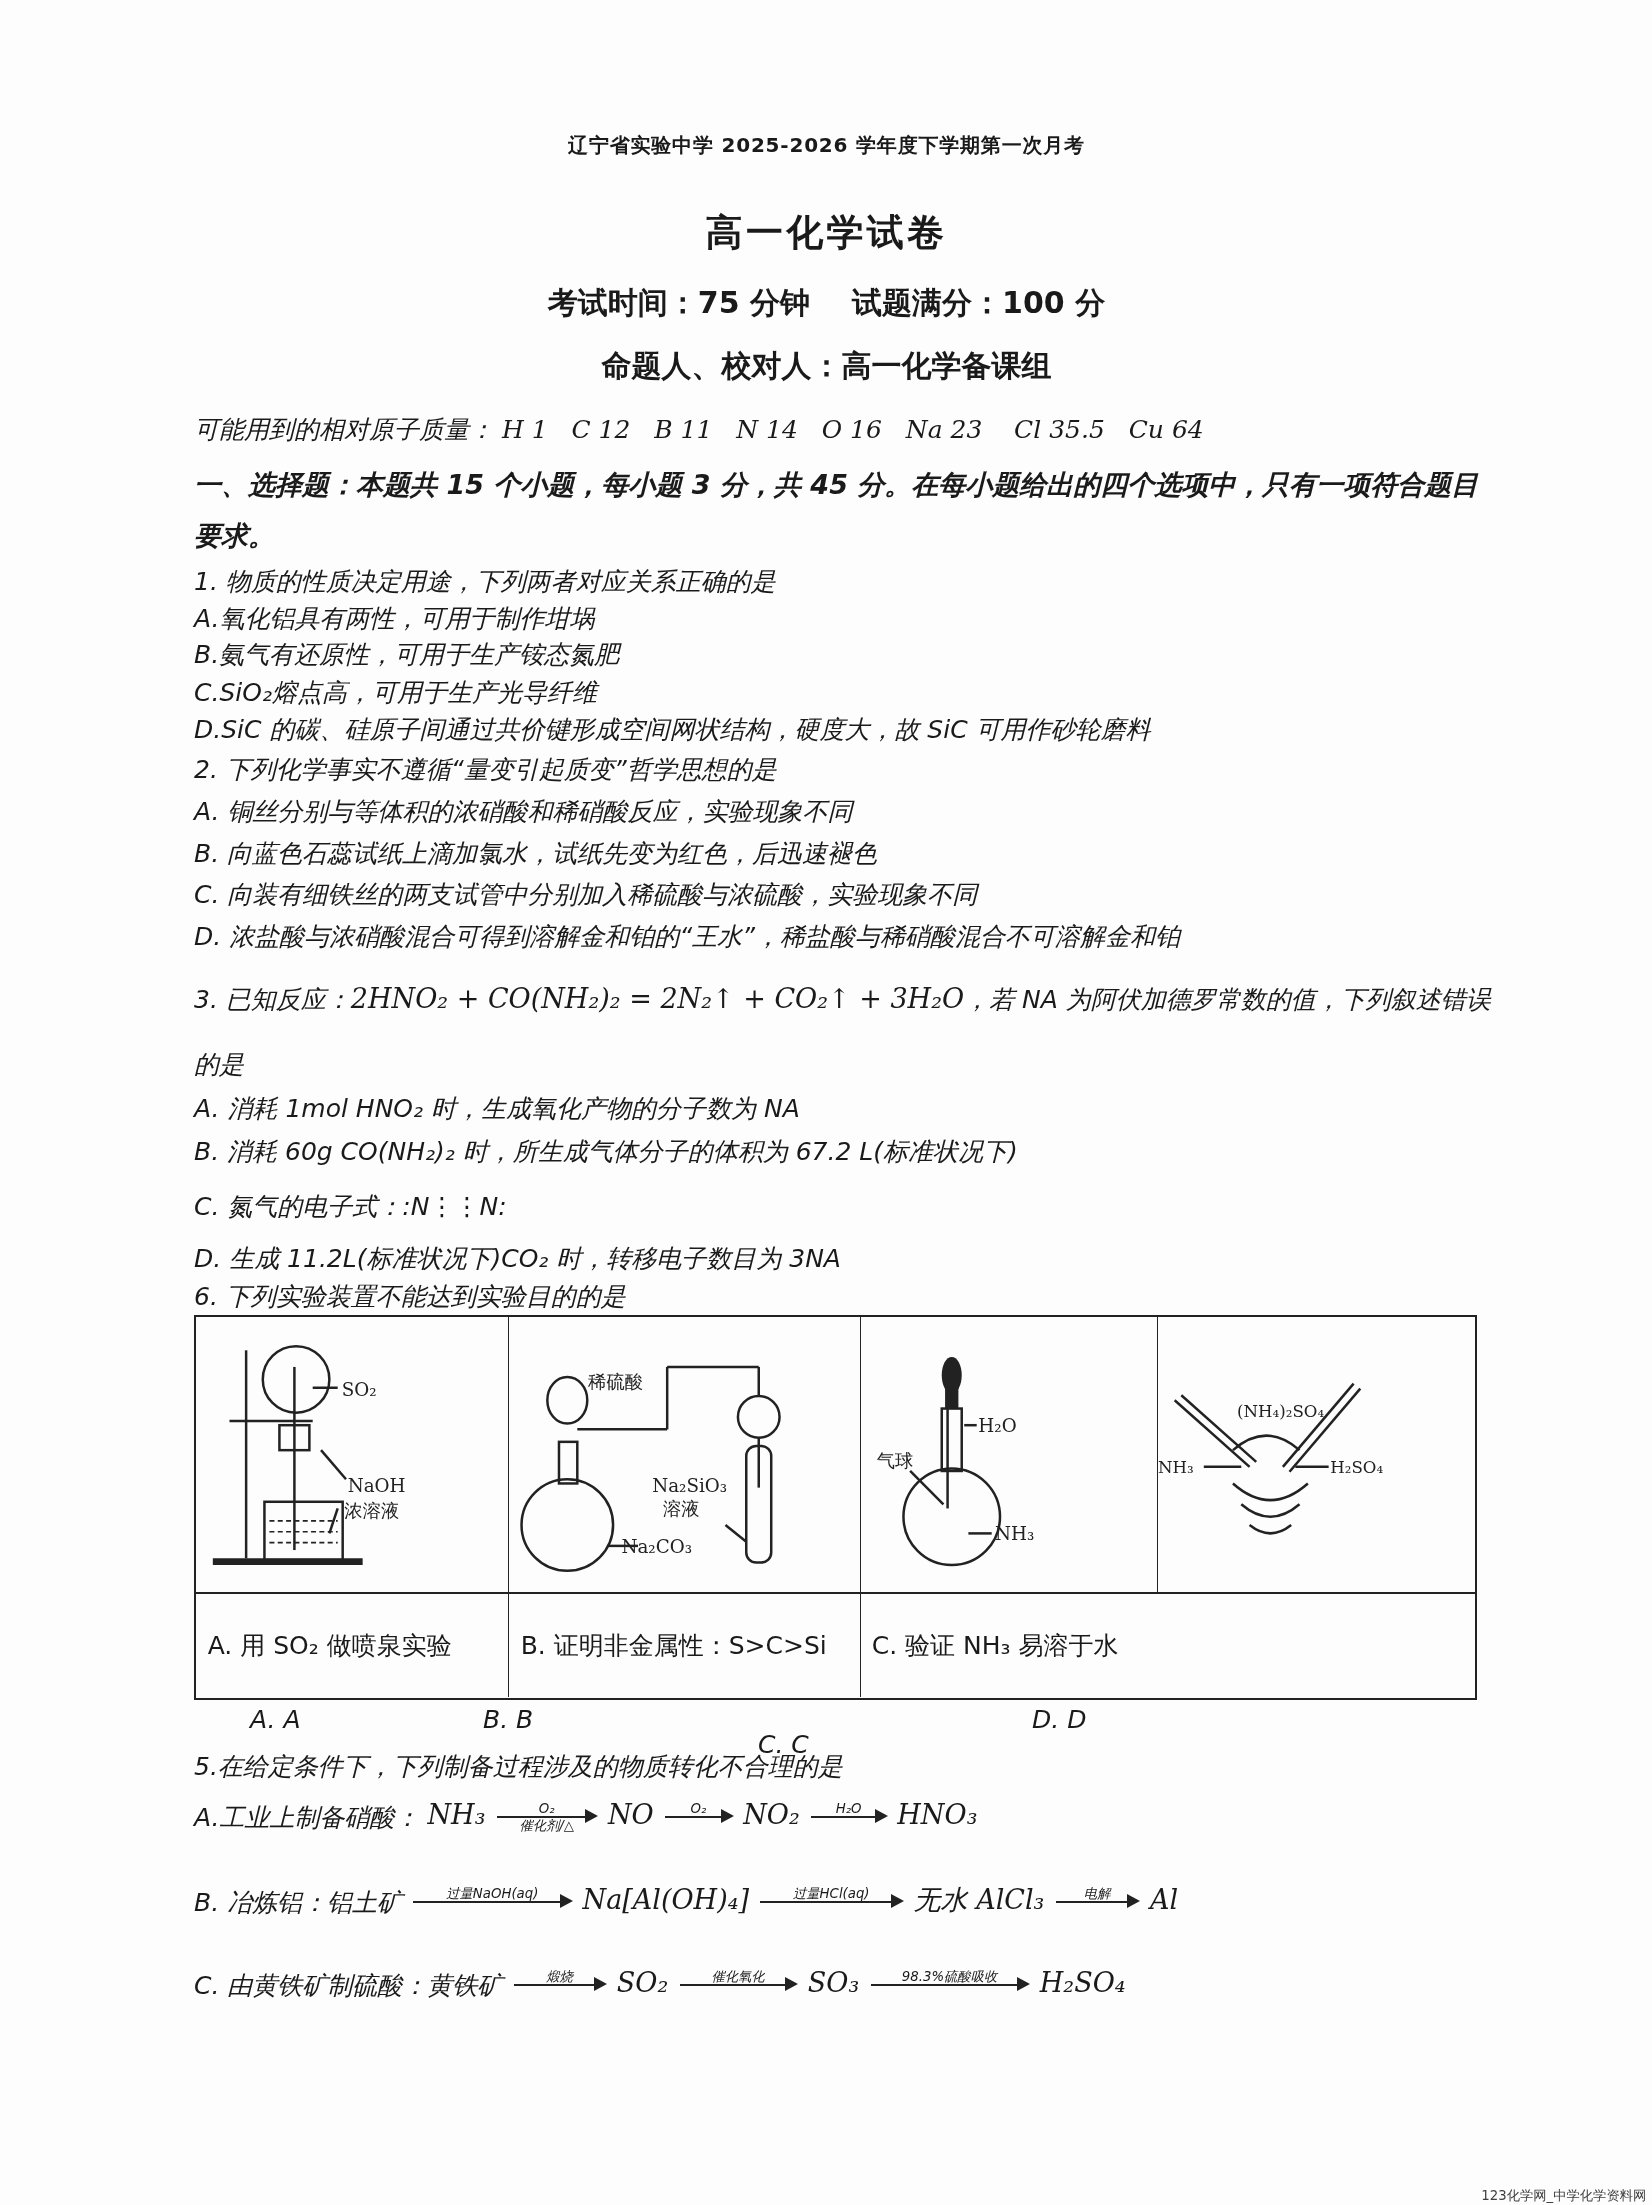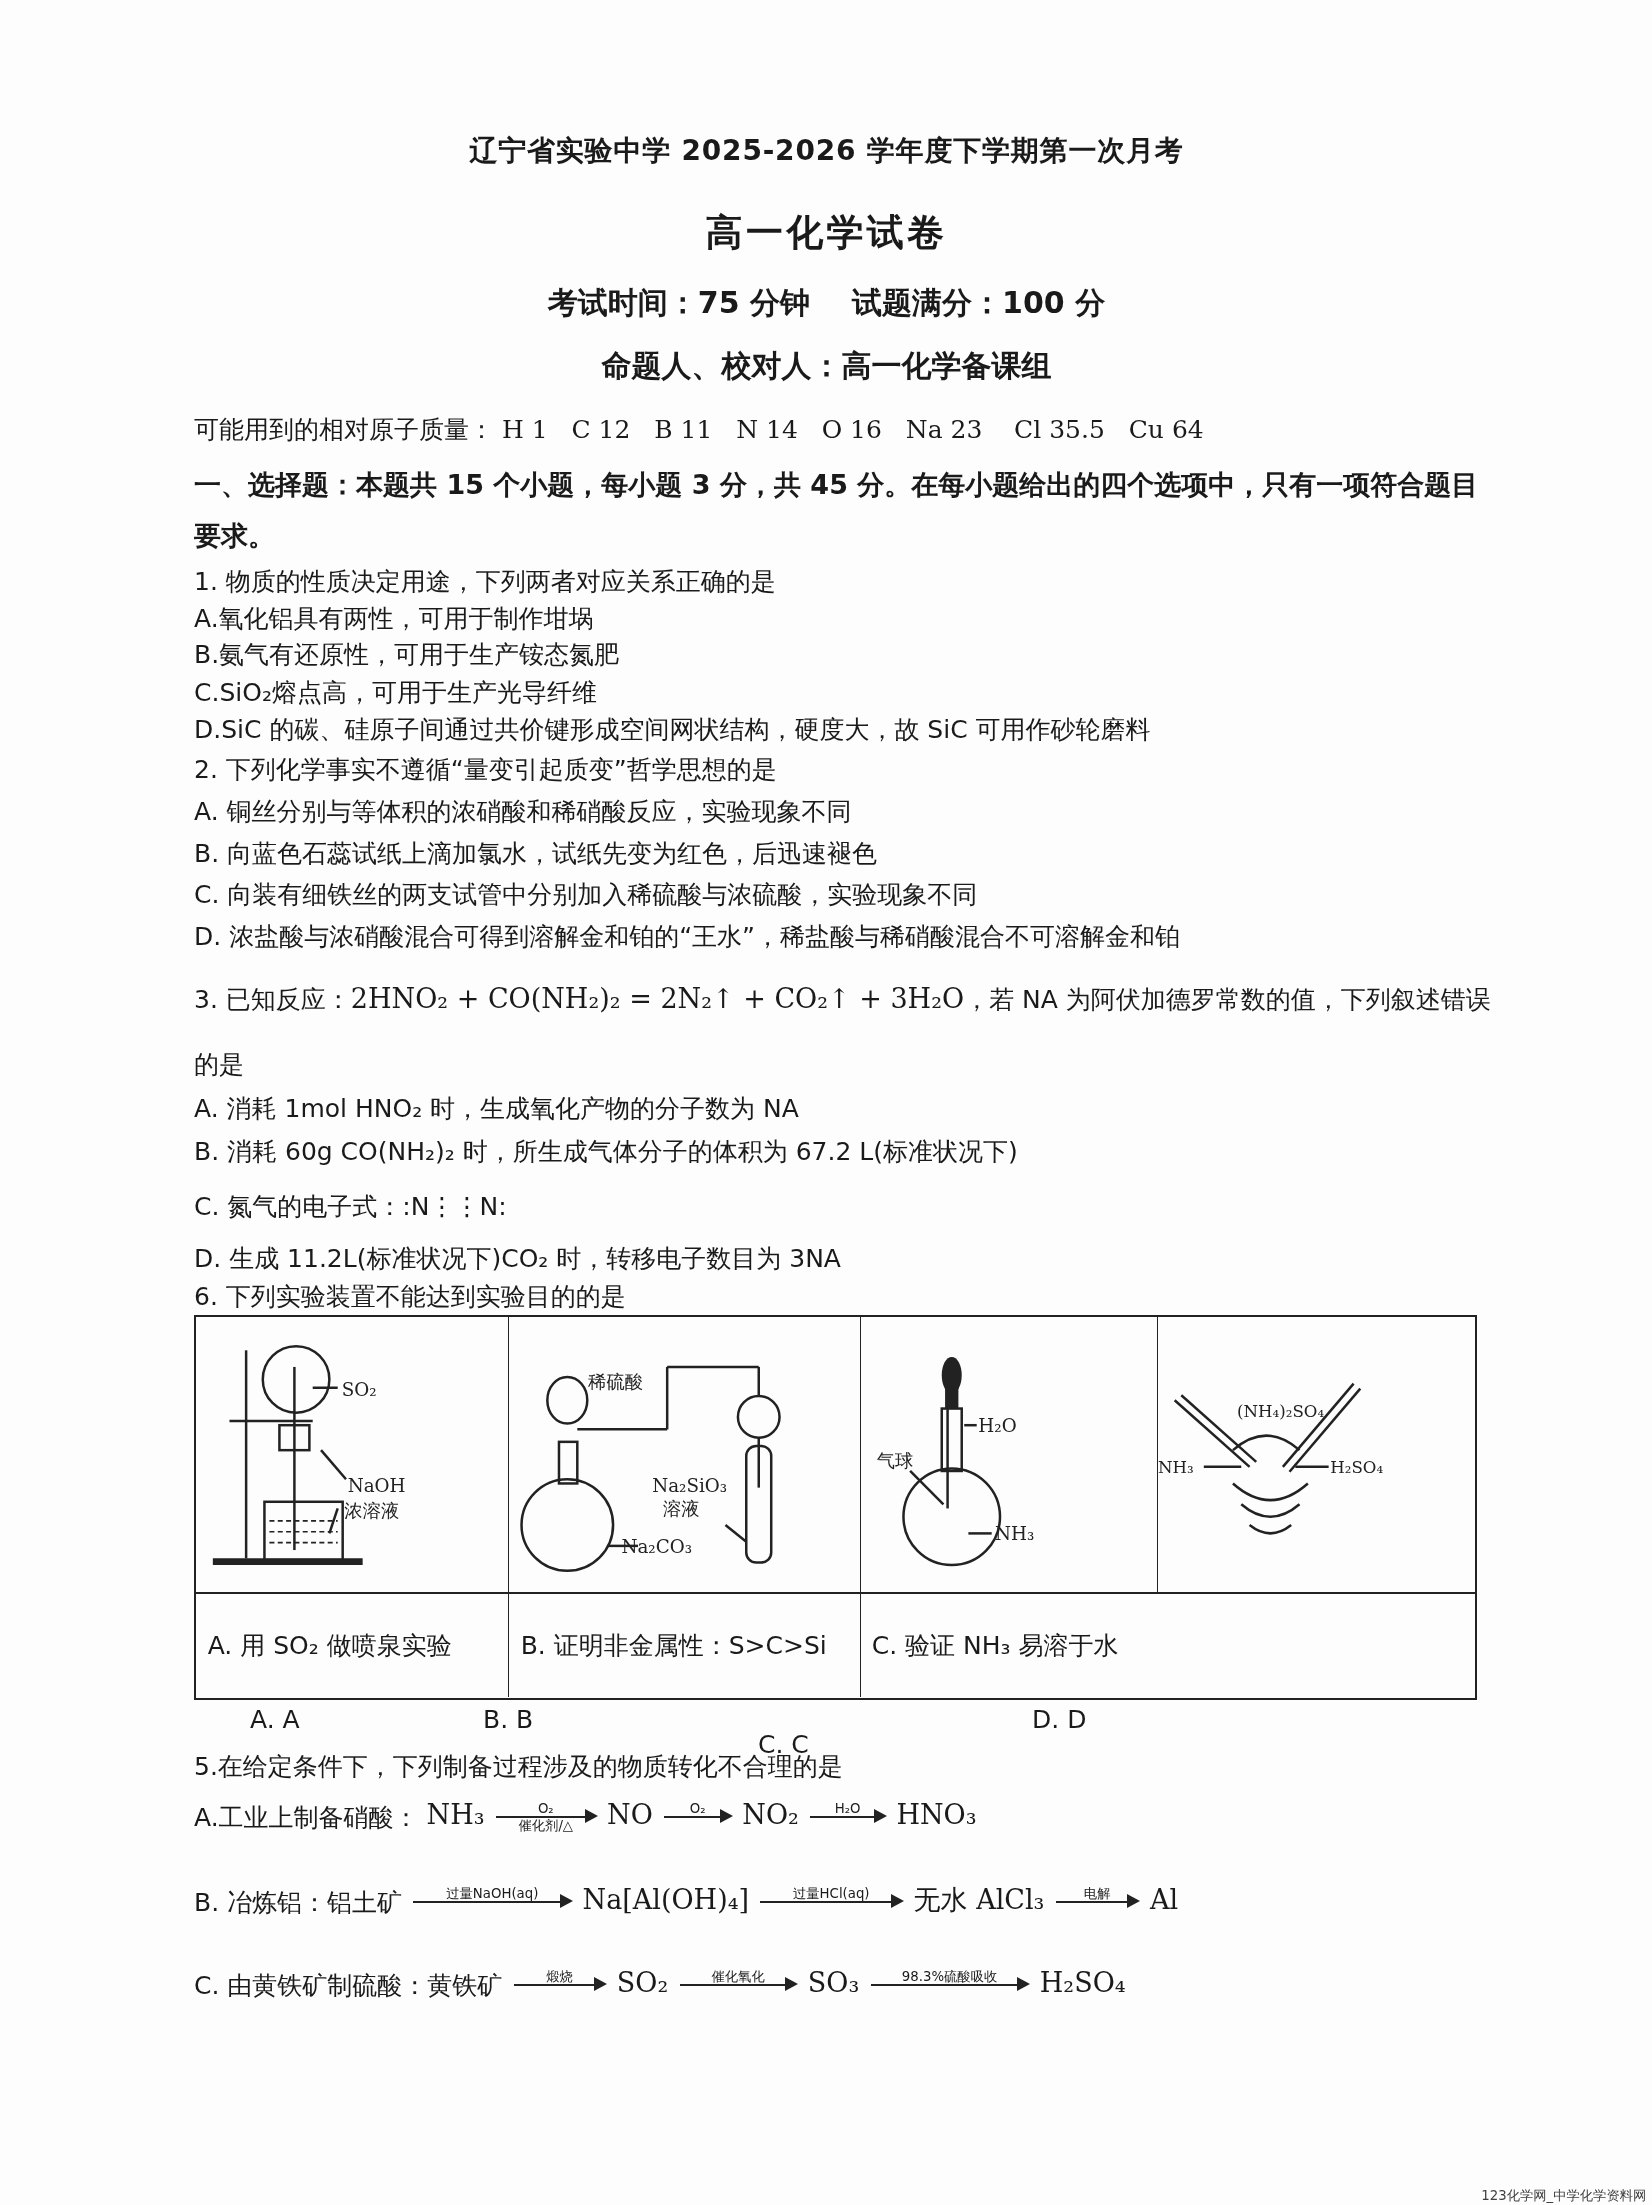--- a/index.html
+++ b/index.html
@@ -2,26 +2,26 @@
 <html style="font-size:13.3px"><head>
 <meta charset="utf-8">
 <style>
   html, body { margin:0; padding:0; }
   body {
     width:1653px; height:2205px; background:#fdfdfd; position:relative; overflow:hidden;
     font-family:"DejaVu Serif","Liberation Serif",serif; color:#1a1a1a;
   }
   .abs { position:absolute; }
   .center { left:0; width:1653px; text-align:center; }
-  .title1 { top:132px; font-size:28px; font-weight:bold; font-family:"DejaVu Sans","Liberation Sans",sans-serif; letter-spacing:0.8px; }
+  .title1 { top:132px; font-size:20px; font-weight:bold; font-family:"DejaVu Sans","Liberation Sans",sans-serif; letter-spacing:0.8px; }
   .title2 { top:208px; font-size:37px; font-weight:bold; letter-spacing:3.3px; }
   .info1  { top:283px; font-size:30px; font-weight:bold; font-family:"DejaVu Sans","Liberation Sans",sans-serif; }
   .info1 span.gap { display:inline-block; width:42px; }
   .info2  { top:346px; font-size:30px; font-weight:bold; font-family:"DejaVu Sans","Liberation Sans",sans-serif; }
-  .line { position:absolute; left:194px; font-size:25px; white-space:nowrap; font-family:"DejaVu Sans","Liberation Sans",sans-serif; }
+  .line { position:absolute; left:194px; font-size:25px; white-space:nowrap; font-family:"DejaVu Sans","Liberation Sans",sans-serif;font-style:italic; }
   .bold { font-weight:bold; font-size:27px; }
   
   .exp-table { position:absolute; left:194px; top:1315px; width:1283px; height:385px; border:2.5px solid #222; box-sizing:border-box; }
   .exp-row-img { position:absolute; left:0; top:0; width:100%; height:277px; border-bottom:2.5px solid #222; box-sizing:border-box; }
   .exp-row-cap { position:absolute; left:0; top:277px; width:100%; height:103px;text-align:center; }
   .cell { position:absolute; top:0; height:100%; box-sizing:border-box; border-right:1.7px solid #222; }
   .cell:last-child { border-right:none; }
   .cap { font-size:25px; font-family:"DejaVu Sans","Liberation Sans",sans-serif; display:flex; align-items:center; height:100%; padding-left:11.7px; box-sizing:border-box; line-height:38px; }
   svg text { font-family:"DejaVu Serif","Liberation Serif",serif; }
   .arrow { display:inline-block; position:relative; text-align:center; vertical-align:middle; margin:0 3.3px; }

